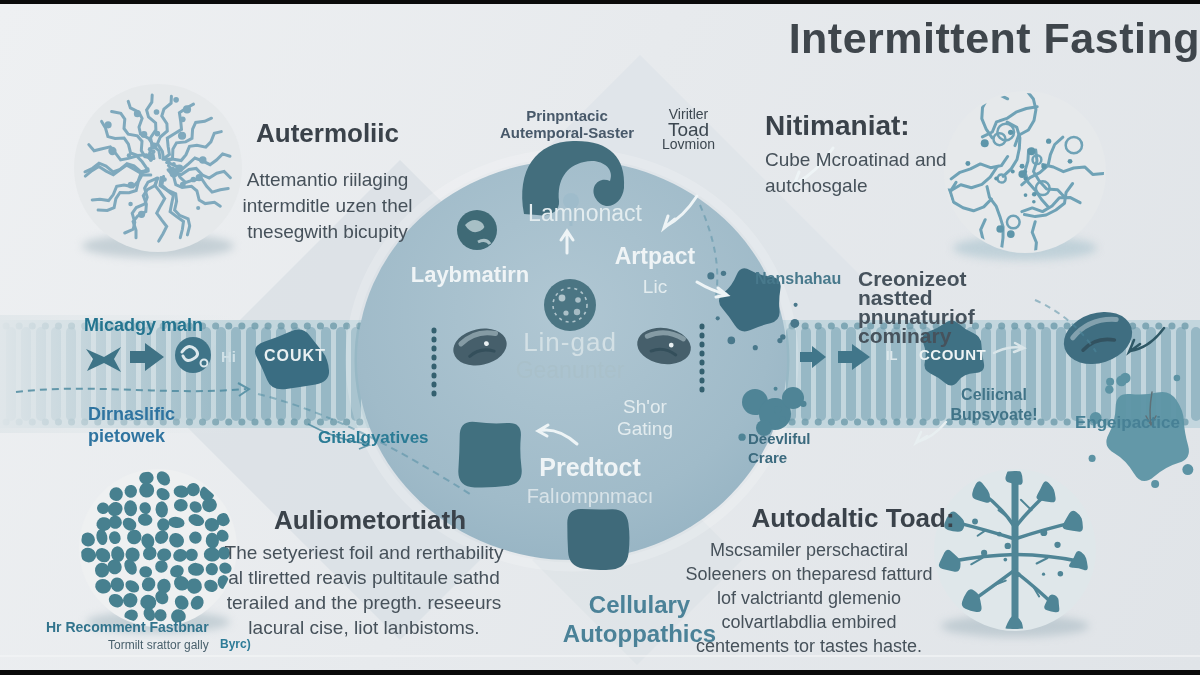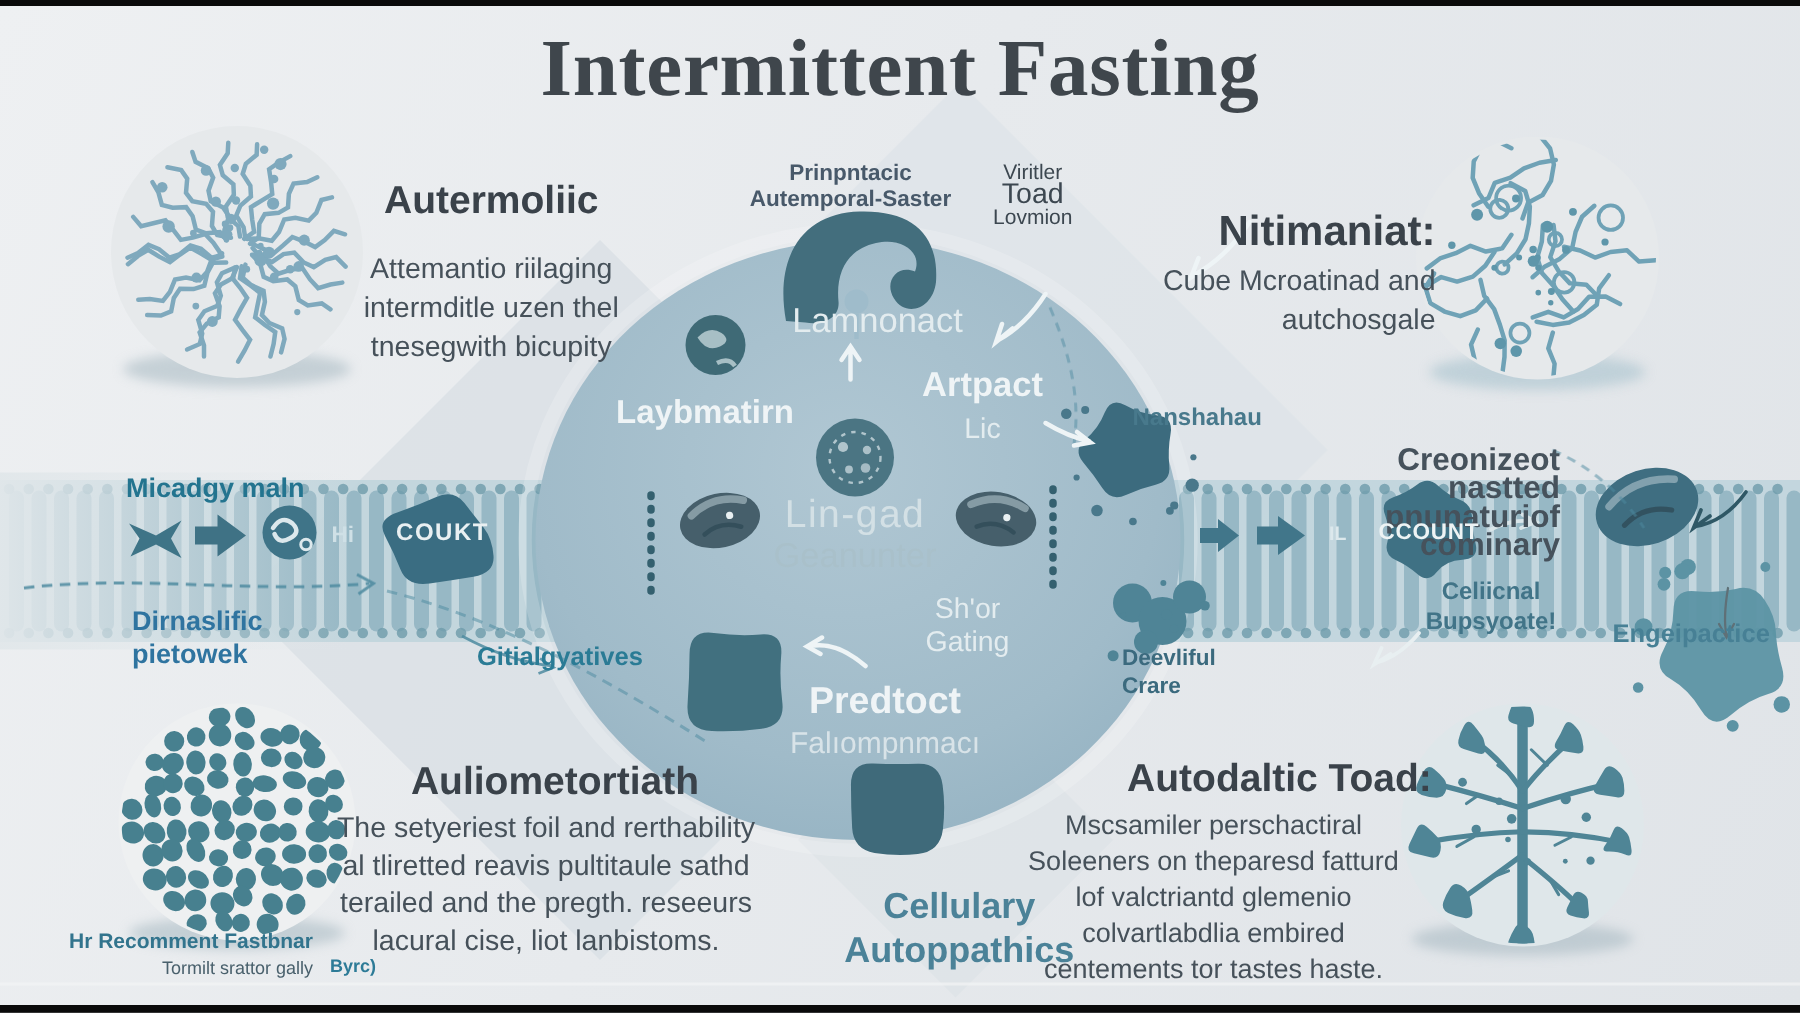--- a/index.html
+++ b/index.html
@@ -2,22 +2,22 @@
 <html><head>
 <meta charset="utf-8">
 <style>
   html,body{margin:0;padding:0;background:#000;}
   .stage{position:relative;width:1200px;height:675px;overflow:hidden;
     background:linear-gradient(115deg,#eef0f2 0%,#e7eaed 45%,#e0e4e8 100%);
     font-family:"Liberation Sans",sans-serif;}
   .bar{position:absolute;left:0;right:0;background:#0a0a0a;z-index:9;}
   #art{position:absolute;left:0;top:0;z-index:1;}
   .t{position:absolute;z-index:5;}
-  .ctr{text-align:center;} .rgt{text-align:right;margin-top:28px;}
-  .title{left:0;right:0;top:14px;text-align:center;font-size:54px;font-weight:600;color:#3f464c;letter-spacing:.5px;font-family:Liberation Serif, serif;}
+  .ctr{text-align:center;} .rgt{}
+  .title{left:0;right:0;top:14px;text-align:right;font-size:43px;font-weight:600;color:#3f464c;letter-spacing:.5px;}
   .h-dark{font-weight:700;color:#3a424a;}
   .body-dark{color:#46515a;}
   .white-b{font-weight:700;color:#eff4f6;}
   .white{color:#e3ecef;}
 </style>
 </head>
 <body>
 
 <div class="stage">
   <div class="bar" style="top:0;height:4px"></div>

